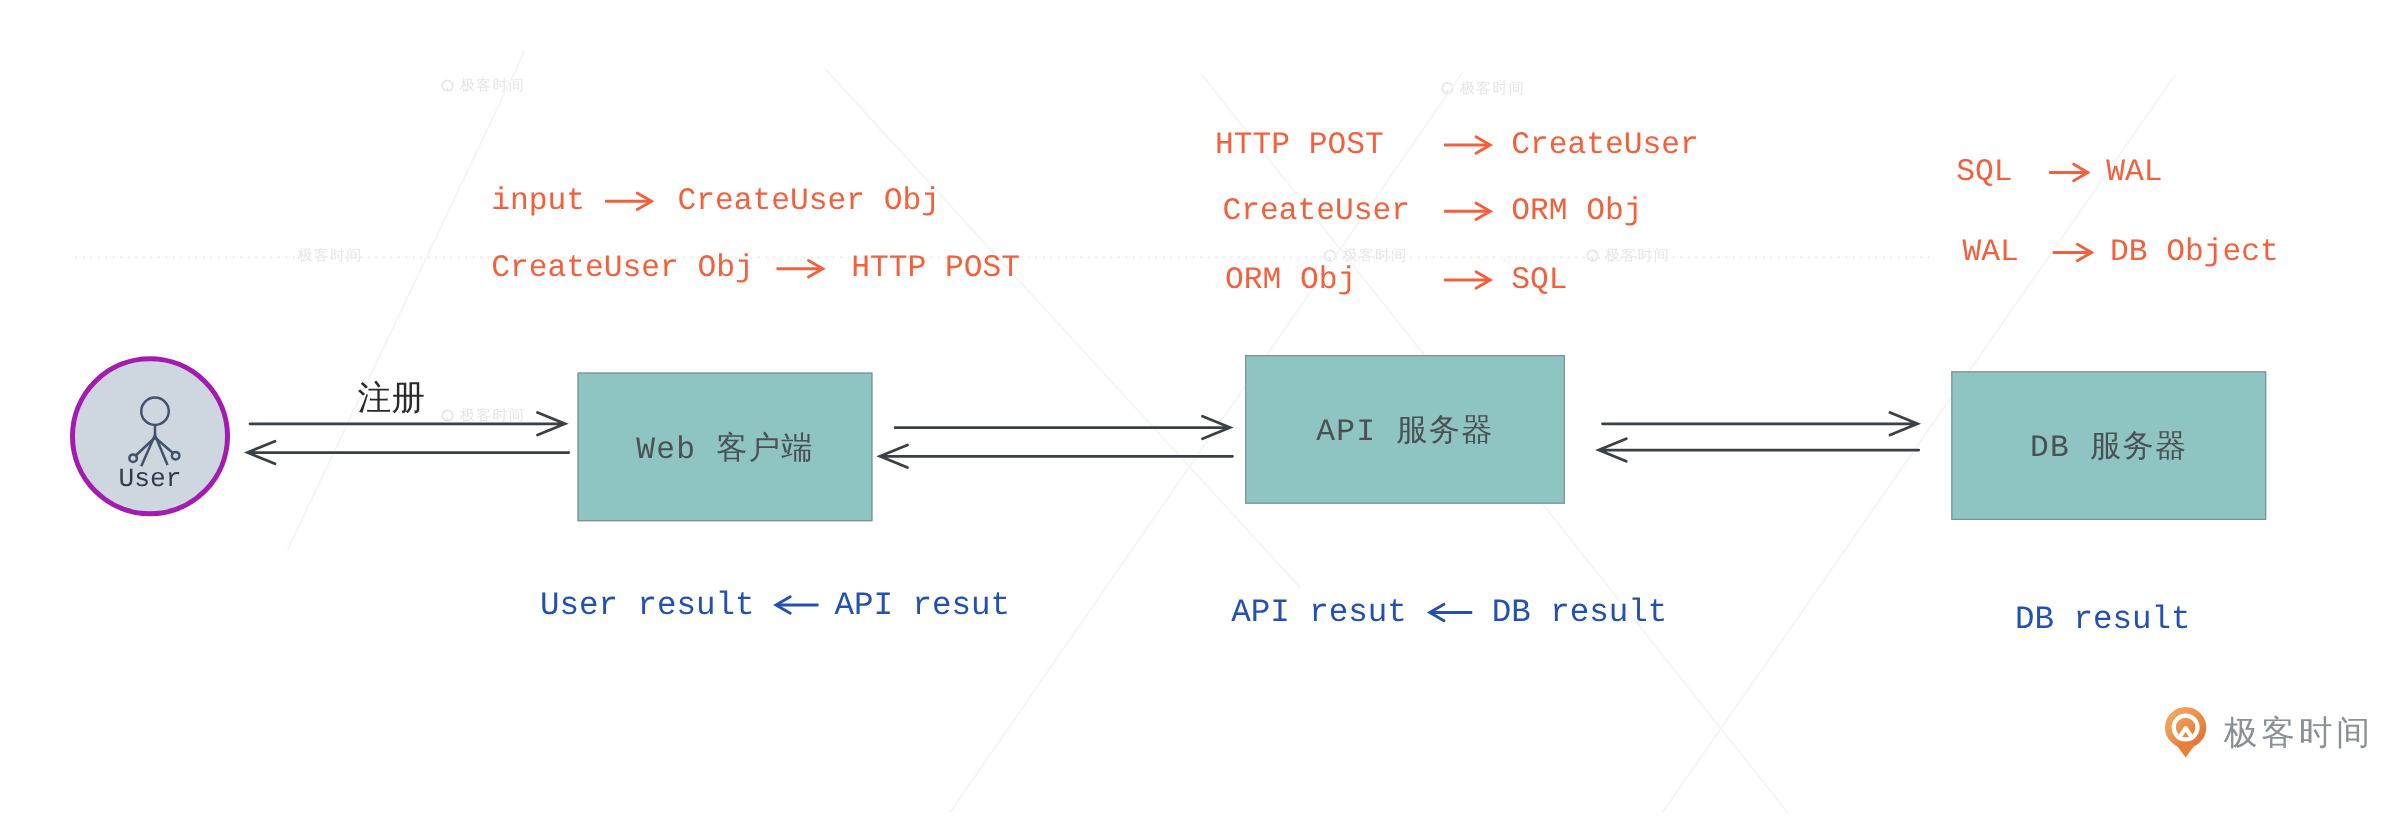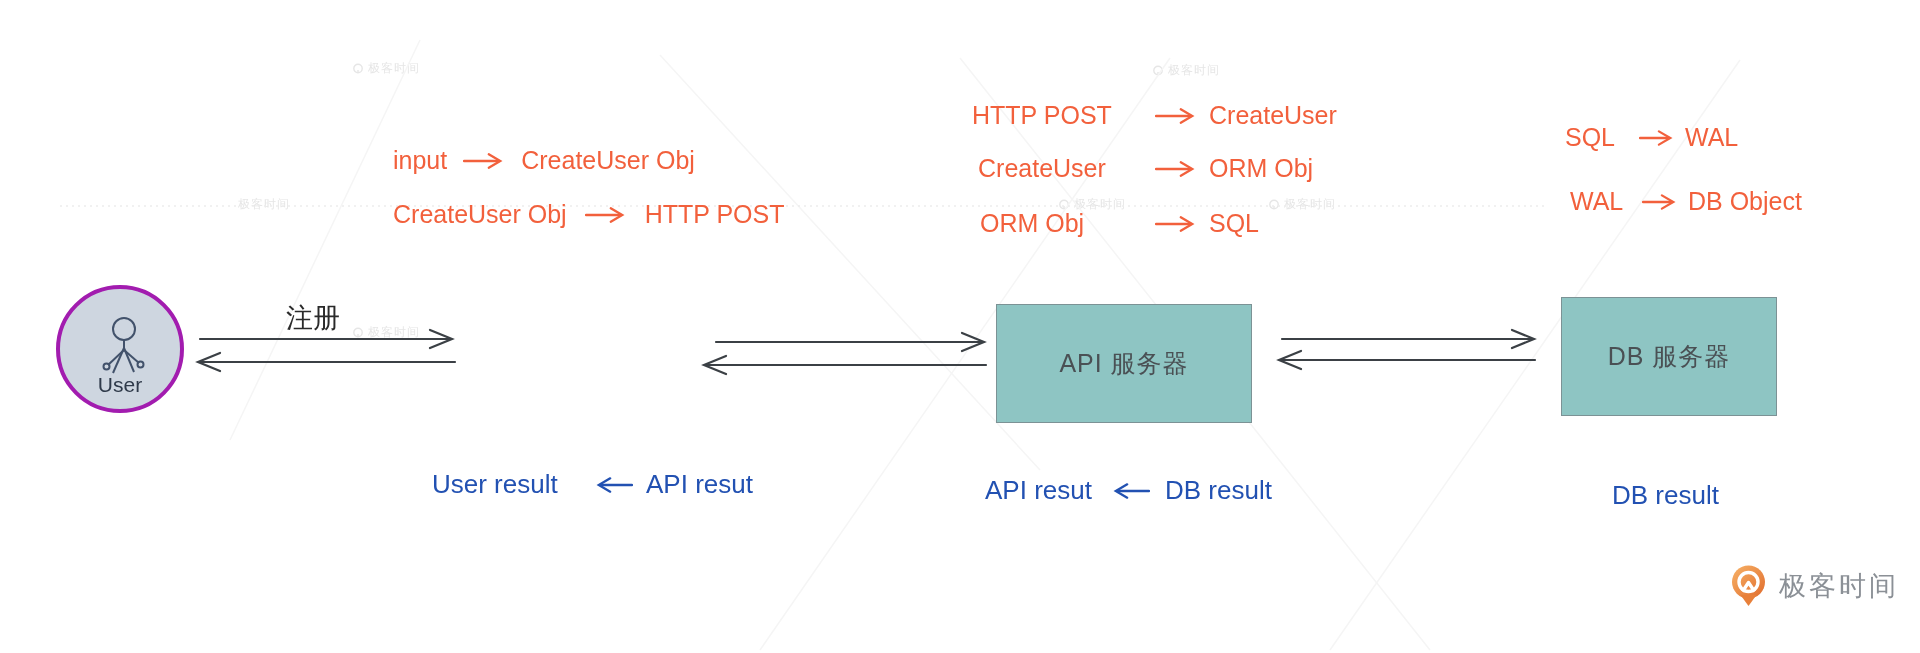--- a/index.html
+++ b/index.html
@@ -1,21 +1,21 @@
 <!DOCTYPE html>
 <html><head>
 <meta charset="utf-8">
 <style>
   html,body{margin:0;padding:0;background:#ffffff;}
   .canvas{
     position:relative;
     width:1920px;height:653px;
     overflow:hidden;
     background:#ffffff;
-    font-family:Liberation Sans, sans-serif;
+    font-family:Liberation Mono, monospace;
   }
   
   .wm-layer{position:absolute;inset:0;z-index:0;}
   .connector-layer{position:absolute;inset:0;z-index:1;}
   .content{position:absolute;inset:0;z-index:2;}
 
   
   .wm{
     position:absolute;display:flex;align-items:center;gap:4px;
     color:#e6e6e6;font-size:12px;letter-spacing:1px;white-space:nowrap;
@@ -36,22 +36,22 @@
   .person-icon{position:absolute;left:24px;top:26px;}
 
   
   .node{
     position:absolute;height:119px;box-sizing:border-box;
     background:#8ec5c3;border:1.5px solid #7c9295;
     display:flex;align-items:center;justify-content:center;
   }
   .node span{font-size:25px;color:#4a5054;letter-spacing:1px;}
   .node-web{left:462px;top:298px;width:236px;}
-  .node-api{left:996px;top:304px;width:256px;}
-  .node-db{left:1561px;top:297px;width:216px;}
+  .node-api{left:996px;top:284px;width:256px;}
+  .node-db{left:1561px;top:297px;width:252px;}
 
   
   .edge-label{
     position:absolute;left:250px;top:300px;width:90px;text-align:right;
     font-size:27px;color:#2a2a2a;
   }
 
   
   .t-row{
     position:absolute;display:flex;align-items:center;
@@ -164,20 +164,23 @@
         <path d="M40 35 L24 50"></path>
         <path d="M40 35 L55 48"></path>
         <circle cx="22.5" cy="51.5" r="3"></circle>
         <circle cx="56.5" cy="49.5" r="3"></circle>
       </svg>
       <div class="actor-label">User</div>
     </div>
 
     <div class="edge-label">注册</div>
 
+    <div class="node node-web">
+      <span>Web 客户端</span>
+    </div>
     <div class="node node-api">
       <span>API 服务器</span>
     </div>
     <div class="node node-db">
       <span>DB 服务器</span>
     </div>
 
     <div class="t-row" style="left:393px;top:146px;column-gap:16px">
       <span>input</span>
       <svg class="arrow" width="42" height="18" viewBox="0 0 44 18" fill="none" stroke="#f2603c" stroke-width="2.4" stroke-linecap="round">

